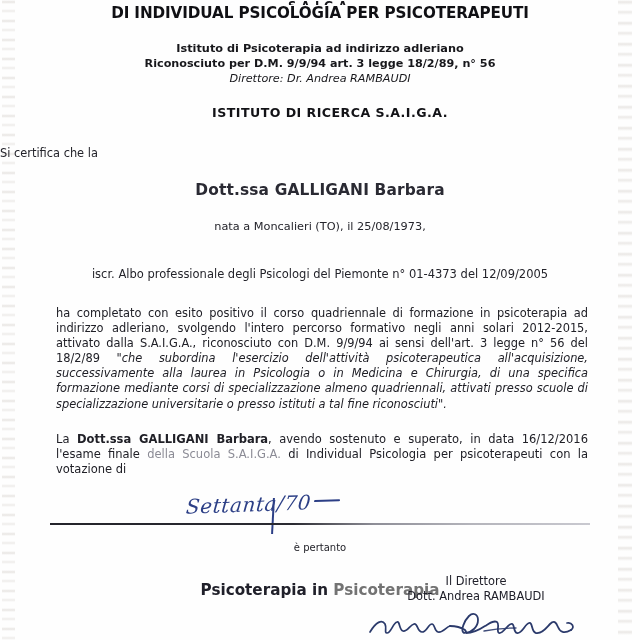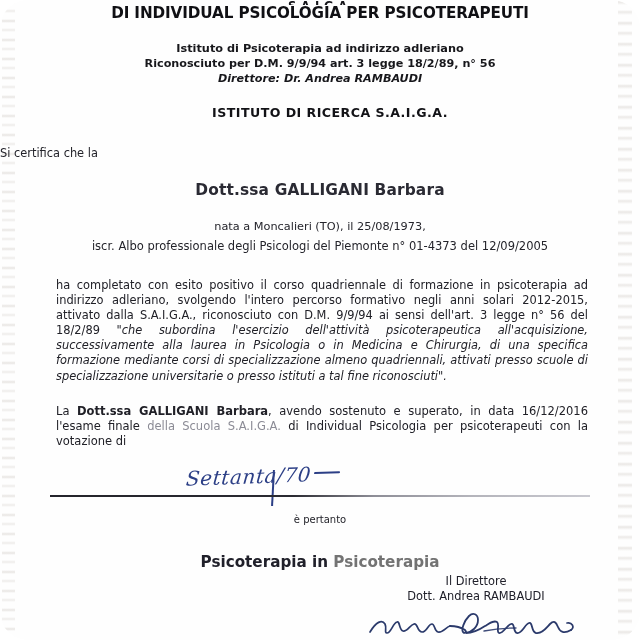--- a/index.html
+++ b/index.html
@@ -15,21 +15,20 @@
     color: #1b1b1f;
     position: relative;
   }
 
   
   .page {
     position: absolute;
     inset: 0;
     background: #fefefe;
     overflow: hidden;
-    border-radius: 28px;
   }
 
   
   .edge-artifact {
     position: absolute;
     top: 0;
     bottom: 0;
     width: 13px;
     opacity: .30;
     pointer-events: none;
@@ -102,21 +101,21 @@
     color: #17171b;
   }
   .mh-sub2 {
     font-size: 11.2px;
     font-weight: bold;
     line-height: 15px;
     color: #17171b;
   }
   .mh-dir {
     font-size: 11.2px;
-    font-weight: bold;
+    font-weight: normal;
     font-style: italic;
     line-height: 15px;
     color: #17171b;
   }
 
   
   .institute {
     text-align: center;
     font-size: 12.6px;
     font-weight: bold;
@@ -143,21 +142,21 @@
   }
   .birth {
     text-align: center;
     font-size: 11.3px;
     margin-top: 21px;
     color: #24242b;
   }
   .albo {
     text-align: center;
     font-size: 11.5px;
-    margin-top: 6px;
+    margin-top: 34px;
     color: #24242b;
   }
 
   
   .body-block {
     margin: 25px 52px 0 56px;
     font-size: 11.4px;
     line-height: 15.1px;
     text-align: justify;
     color: #202027;

